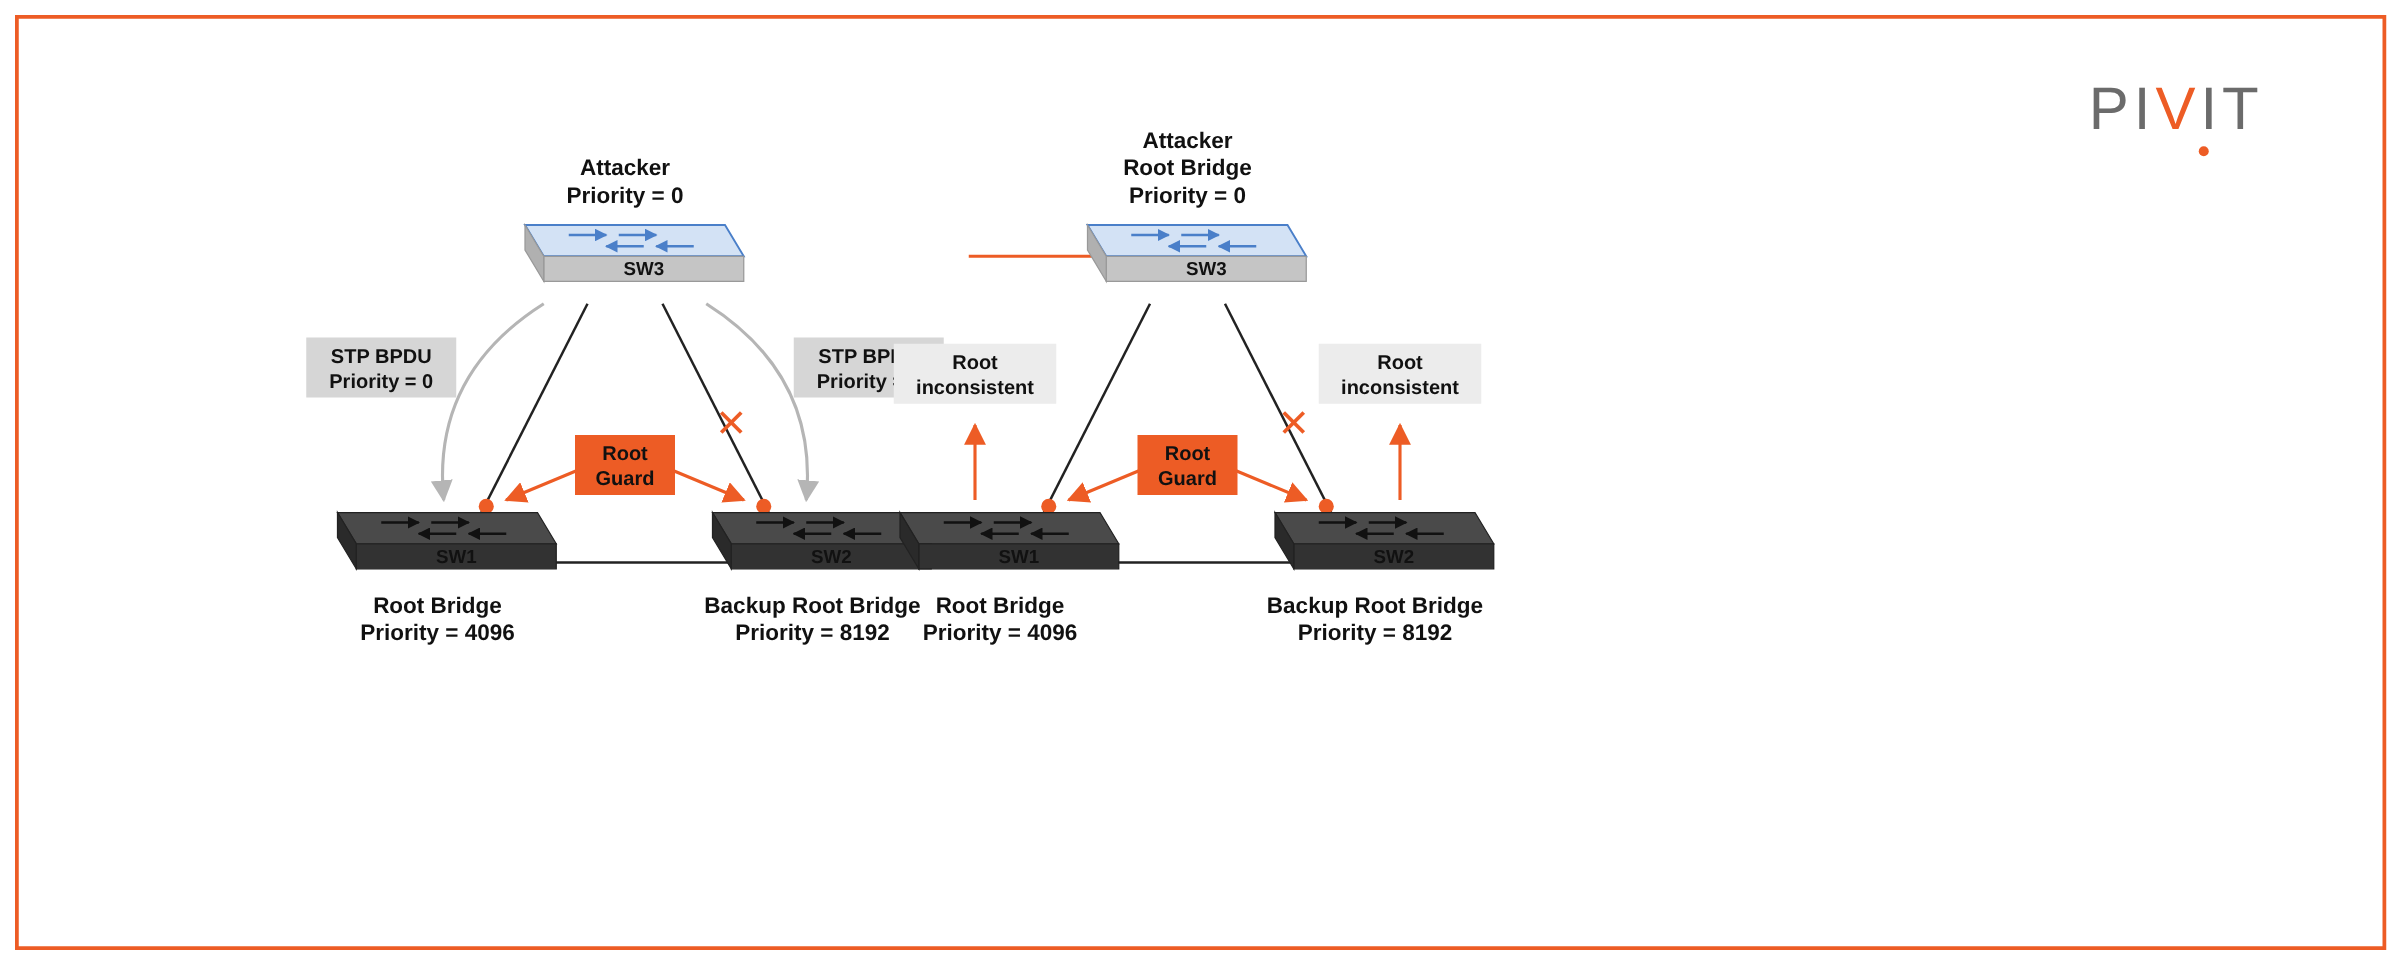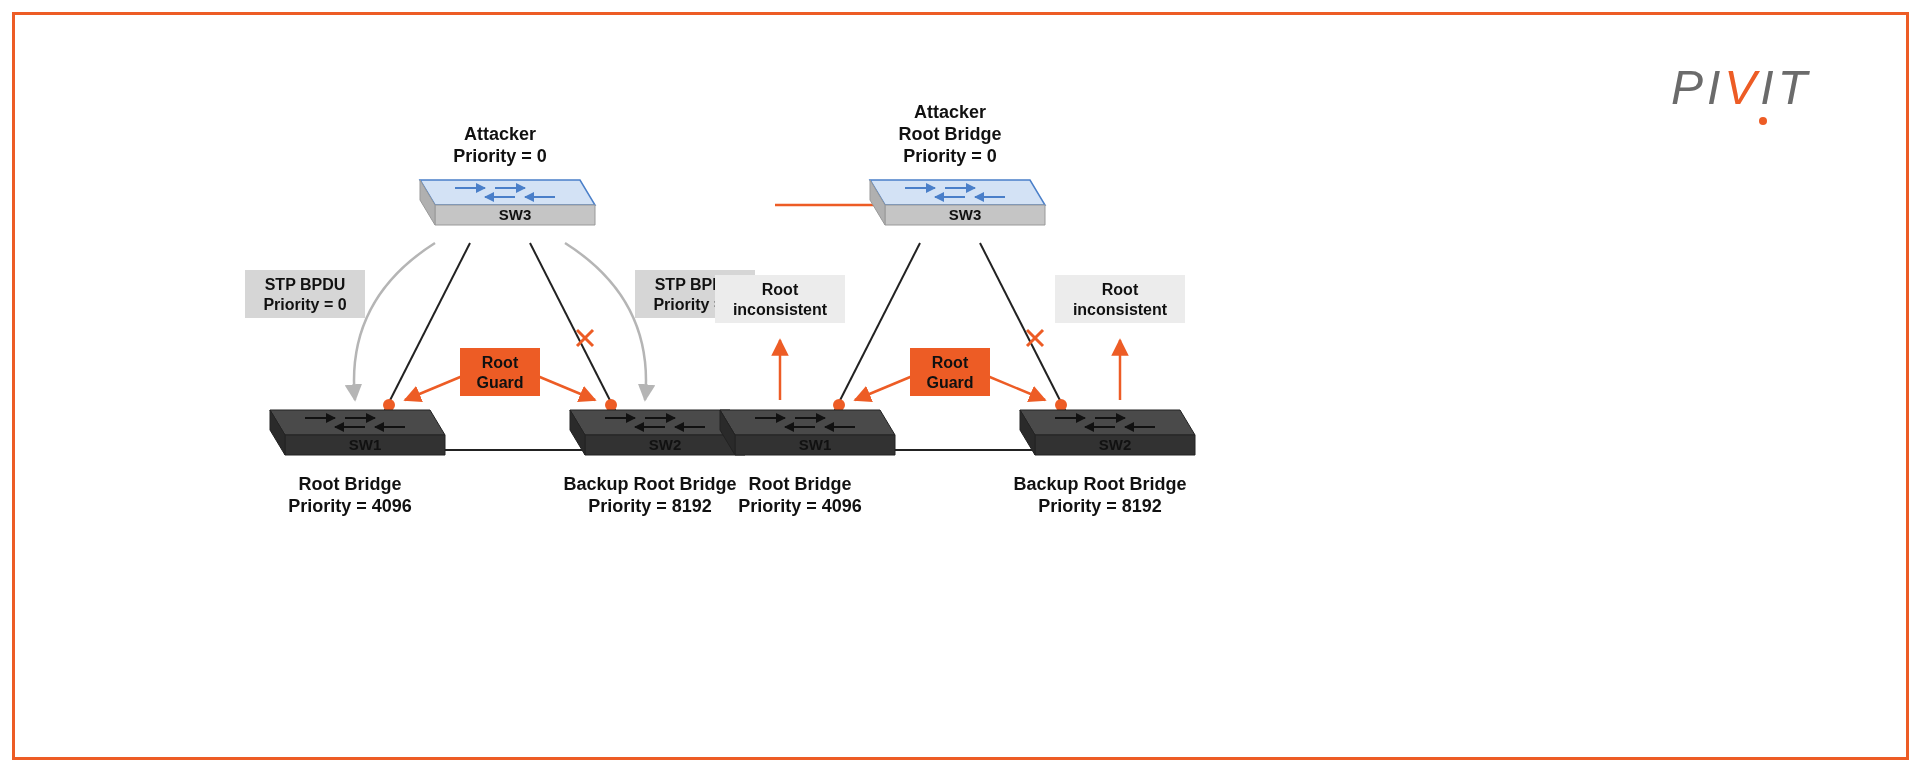--- a/index.html
+++ b/index.html
@@ -19,21 +19,20 @@
     border: 3px solid #ed5c25;
   }
   .logo {
     position: absolute;
     top: 60px;
     right: 110px;
     font-size: 48px;
     font-weight: 400;
     letter-spacing: 4px;
     color: #6b6b6b;
-    font-style: italic;
   }
   .logo .v { color: #ed5c25; }
   svg.diagram {
     position: absolute;
     top: 0; left: 0;
   }
   text {
     font-family: "Segoe UI", Arial, sans-serif;
     fill: #111;
   }

